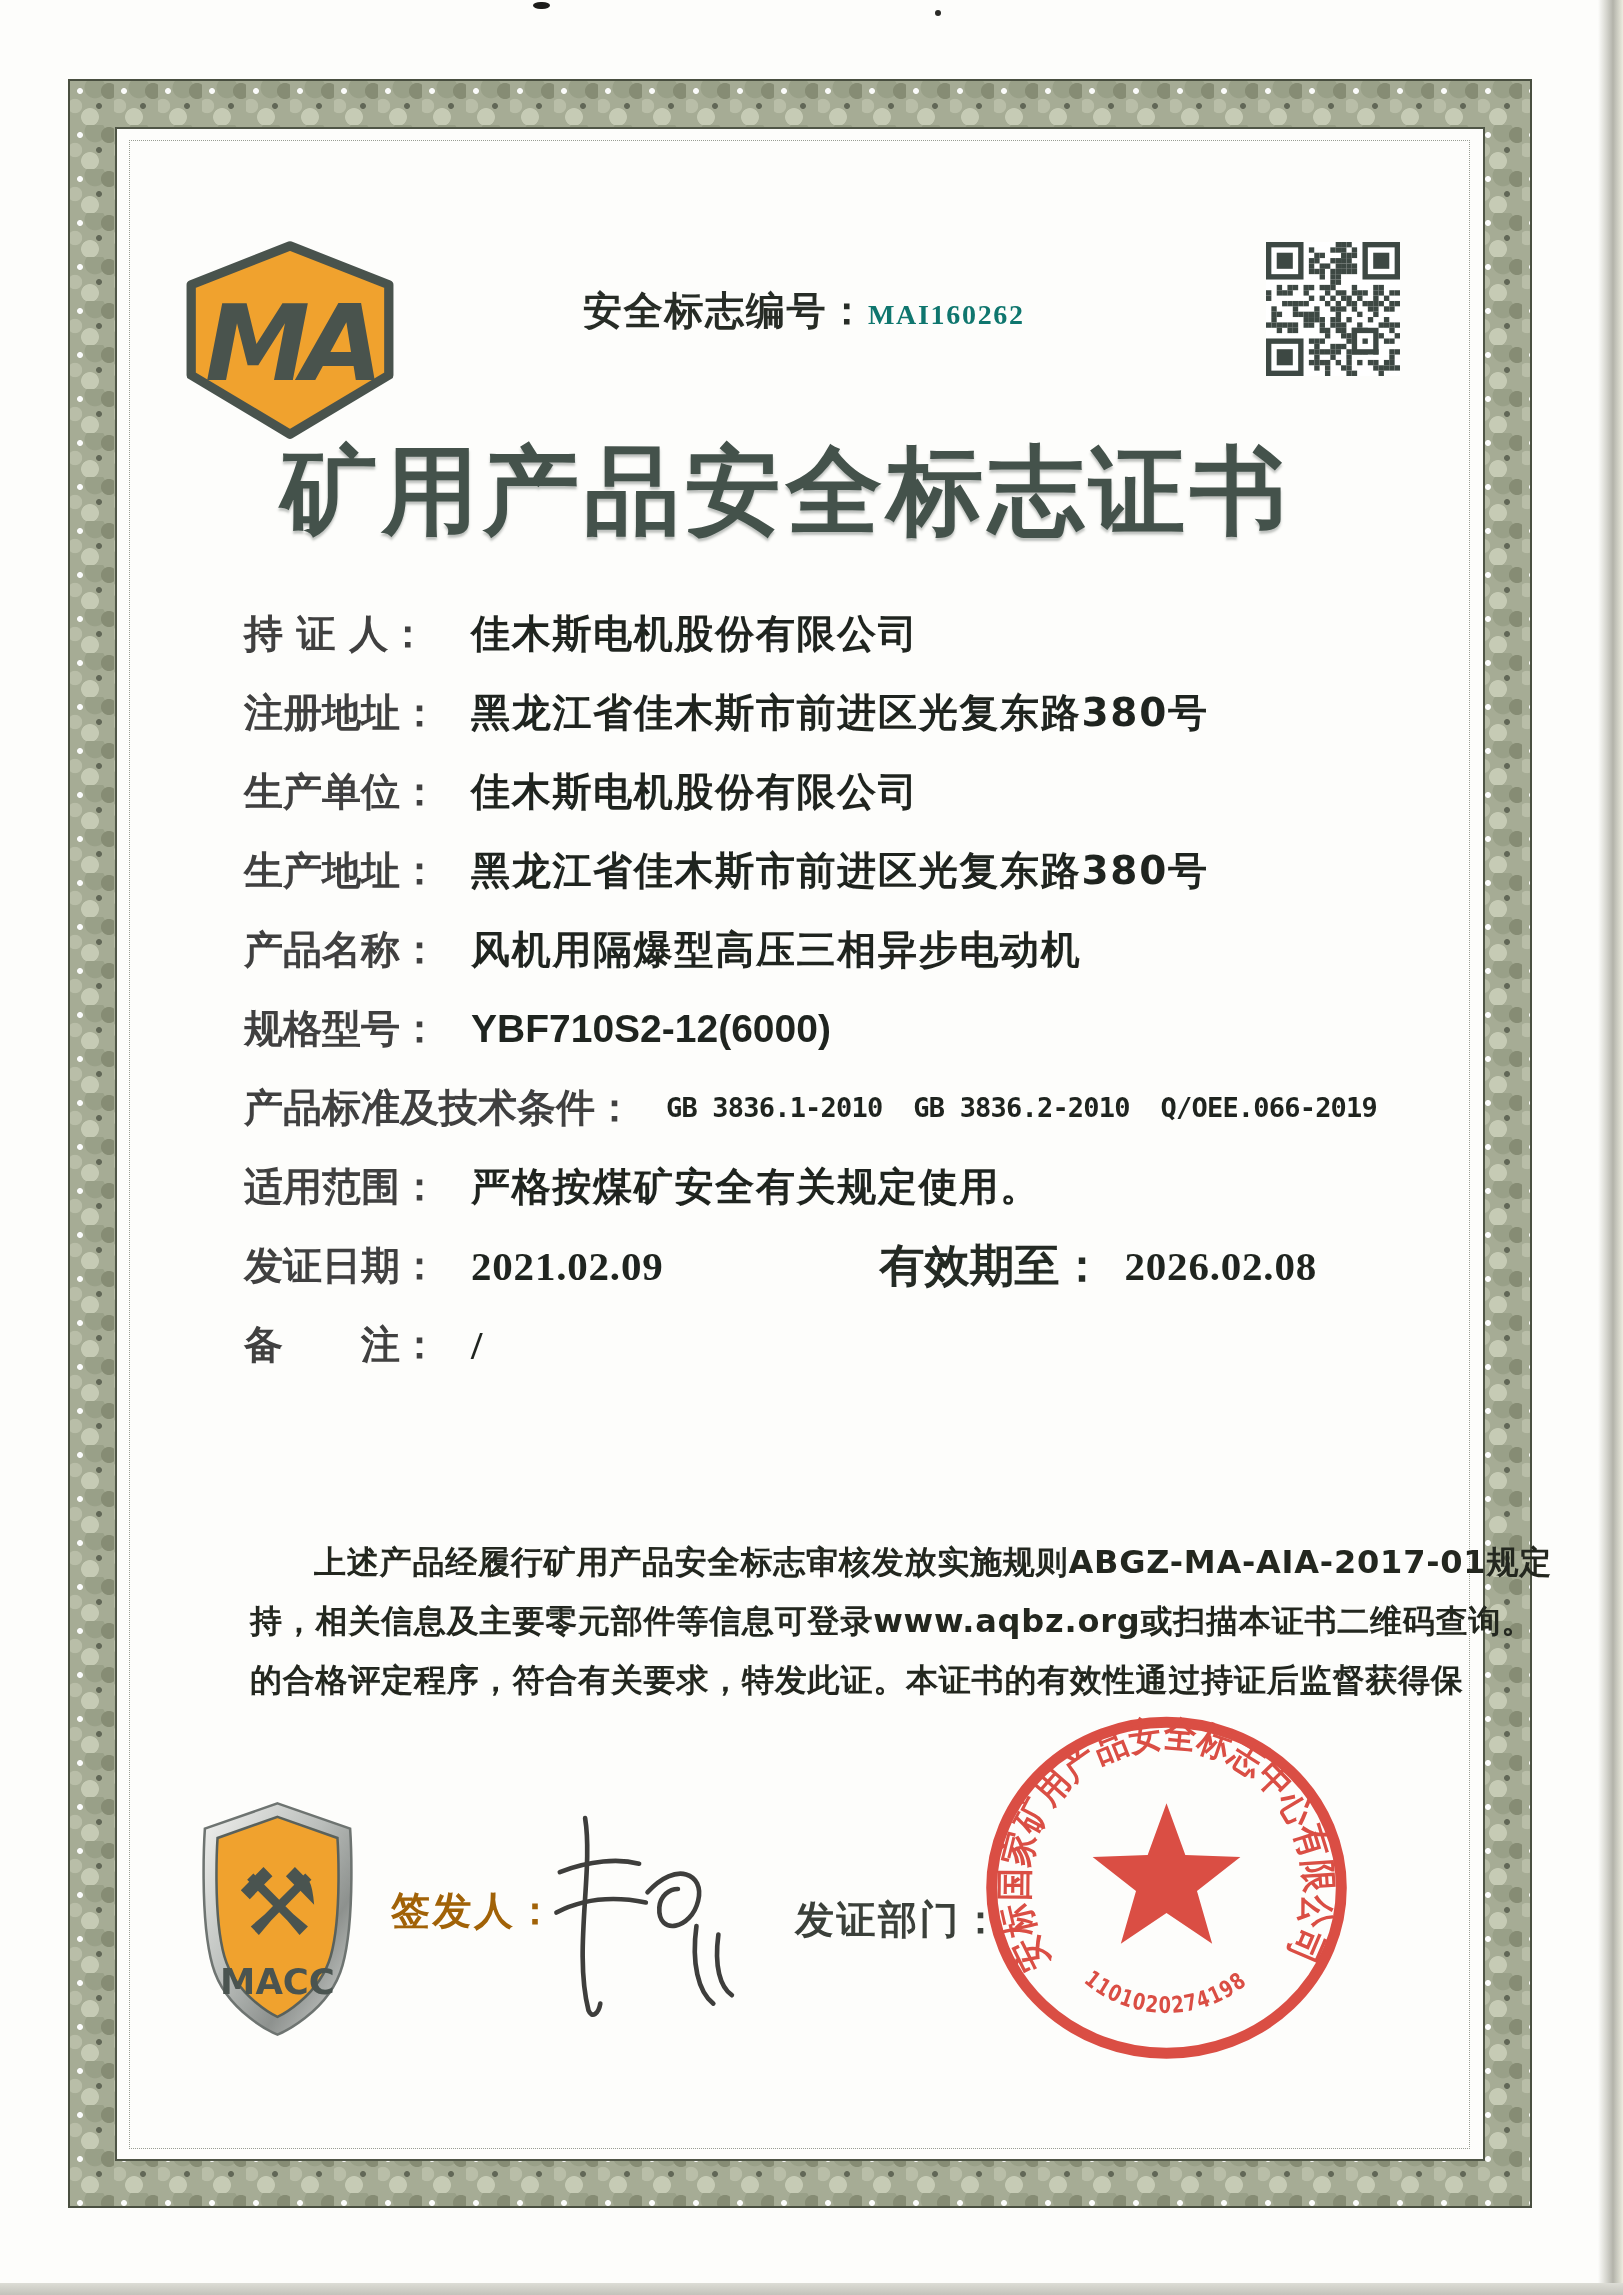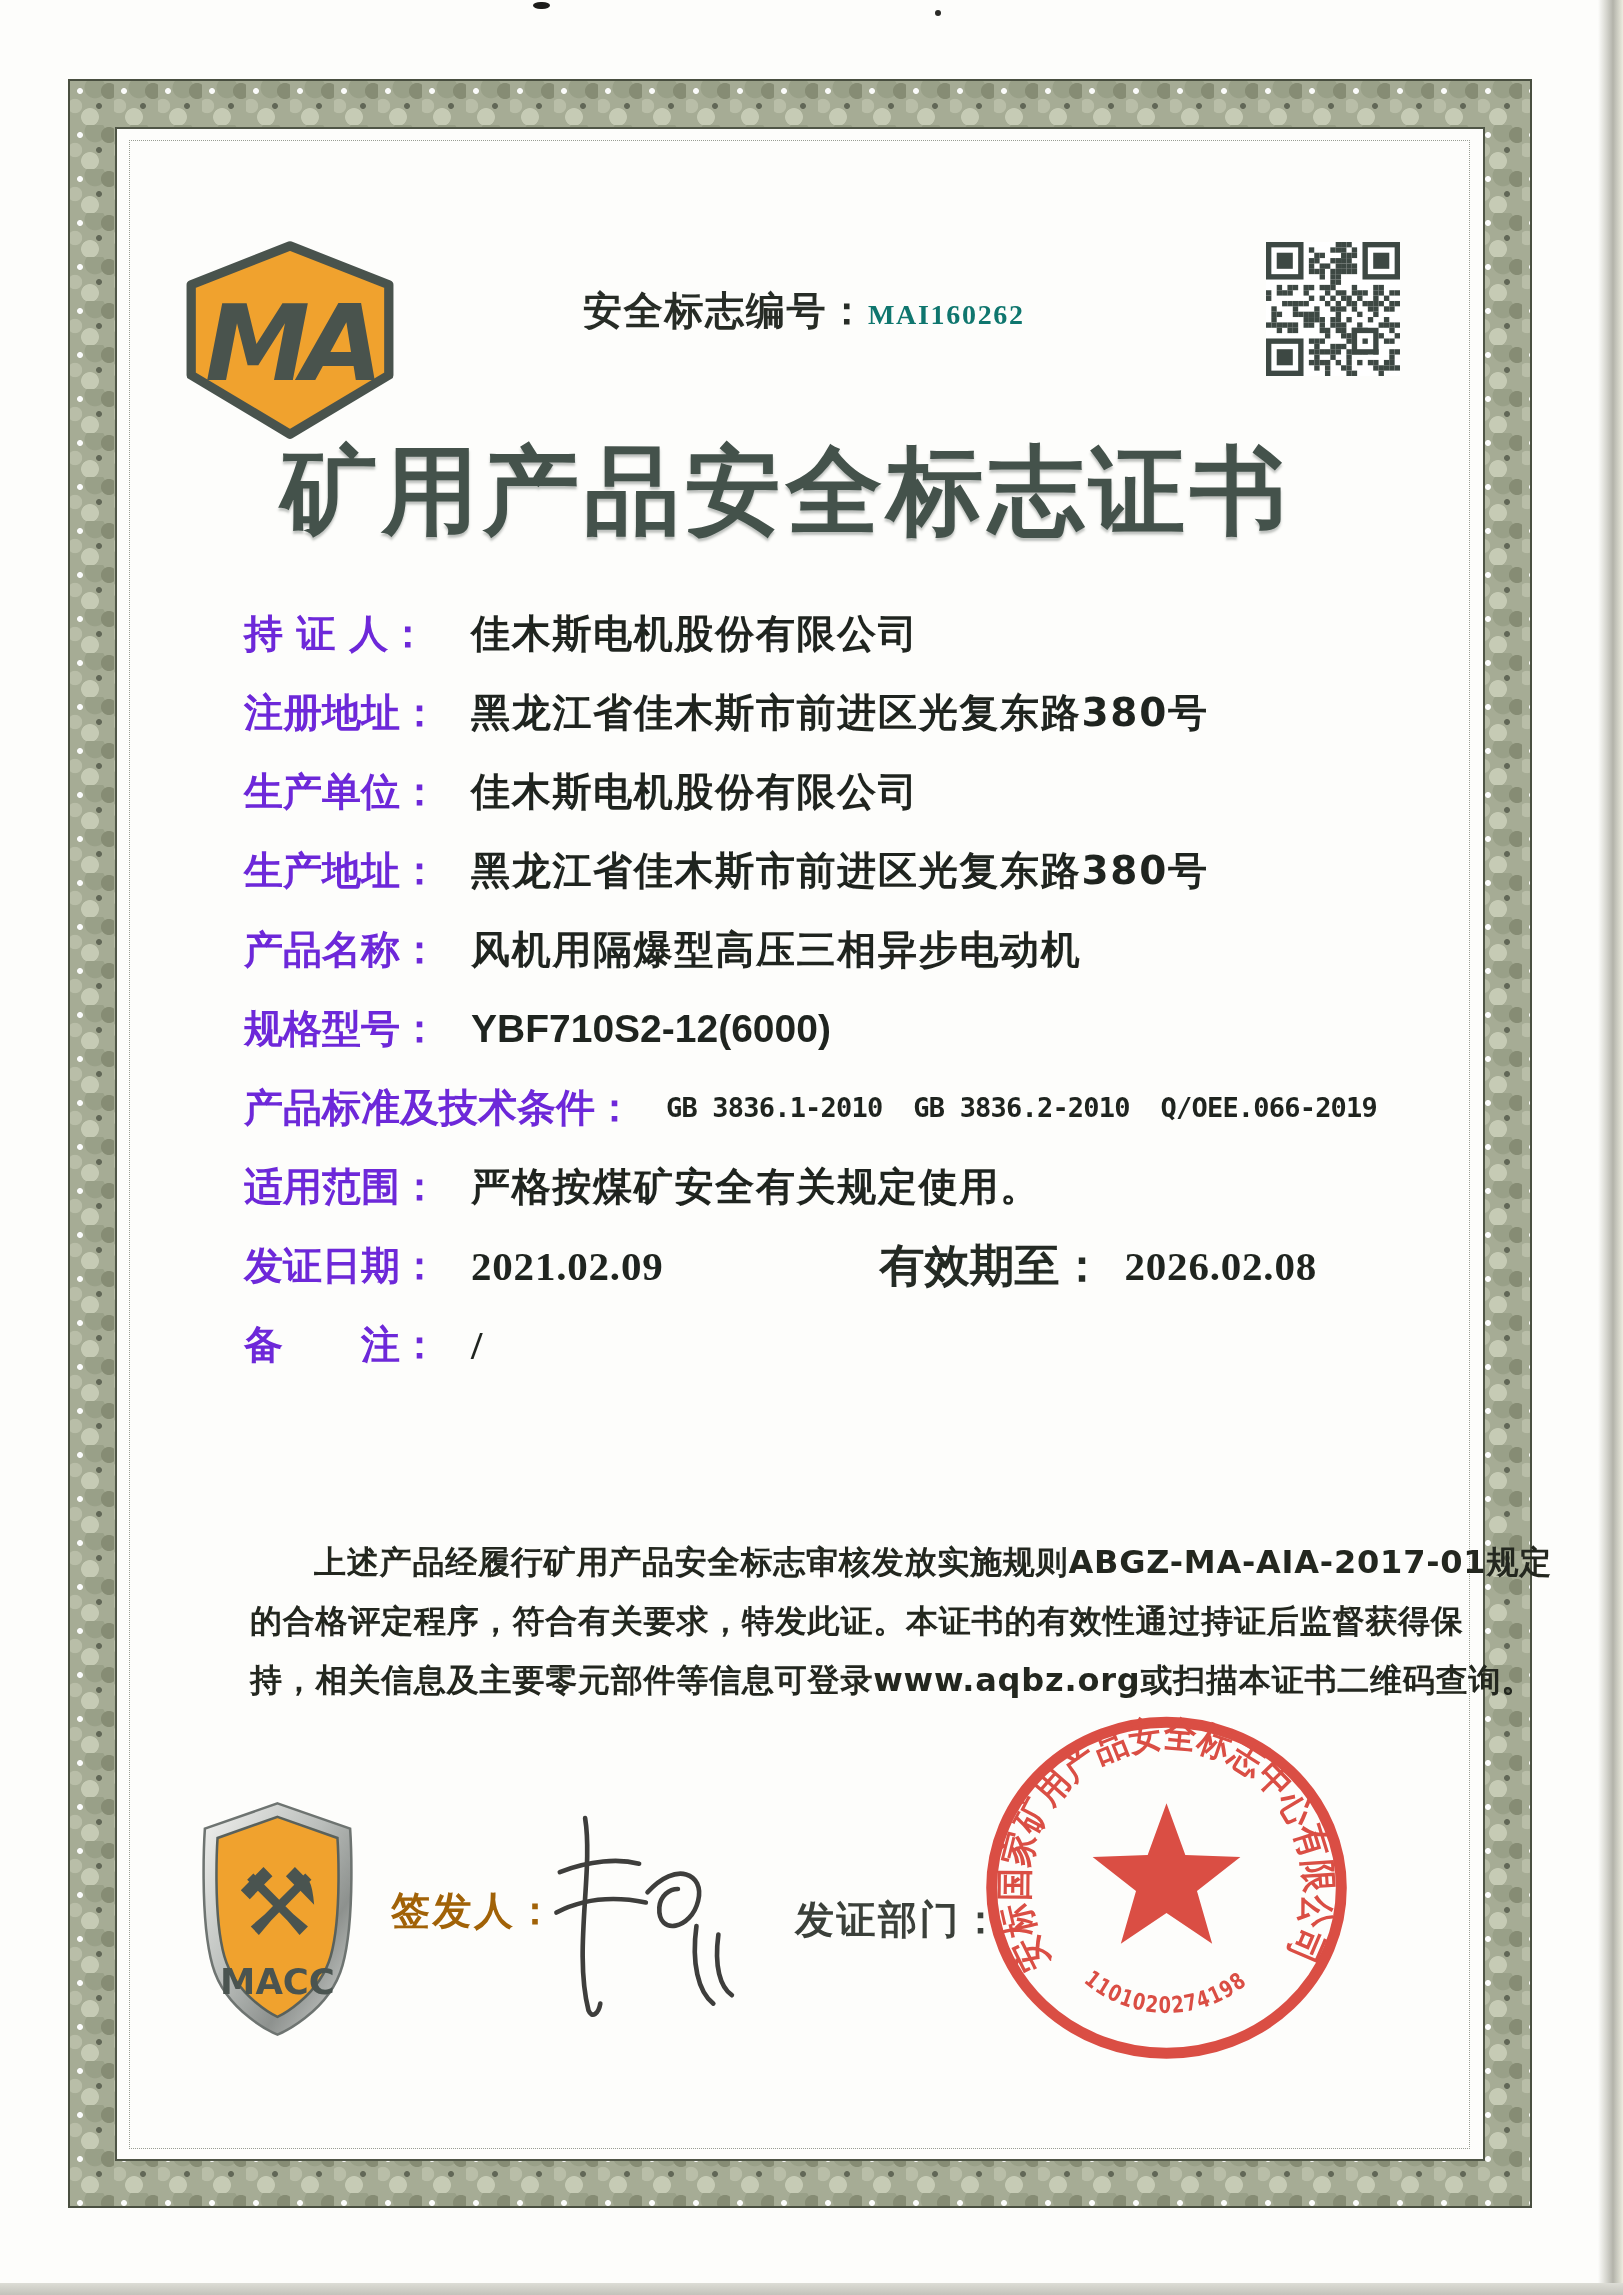--- a/index.html
+++ b/index.html
@@ -30,21 +30,21 @@
   .cert-no-value{font-family:"Liberation Serif",serif;font-size:28px;font-weight:700;color:#0f766e;letter-spacing:1.7px;}
   .qr{position:absolute;left:1266px;top:242px;width:134px;height:134px;}
 
   .title{position:absolute;left:0;right:51px;top:428px;margin:0;text-align:center;
     font-size:96px;font-weight:900;color:#44524b;letter-spacing:5px;
     text-shadow:0 3.4px 2.5px rgba(43,52,47,.30);}
 
   
   .fields{position:absolute;left:244px;top:594px;width:1234px;}
   .row{height:79px;display:flex;align-items:center;}
-  .flabel{flex:none;width:227px;font-size:39px;font-weight:700;color:#6d28d9;white-space:pre;}
+  .flabel{flex:none;width:227px;font-size:39px;font-weight:700;color:#404040;white-space:pre;}
   .fvalue{font-size:39px;font-weight:600;color:#1f241f;letter-spacing:1.7px;white-space:pre;}
   .row.long .flabel{width:auto;margin-right:32px;}
   .v-codes{font-family:"DejaVu Sans Mono",monospace;font-size:27px;font-weight:700;letter-spacing:-0.8px;}
   .v-serif{font-family:"Liberation Serif",serif;font-size:41px;font-weight:600;letter-spacing:0.8px;}
   .v-model{font-family:"Liberation Sans",sans-serif;font-size:39px;font-weight:700;letter-spacing:0;}
   .v-slash{font-family:"Liberation Serif",serif;font-size:41px;font-weight:600;}
   .flabel2{flex:none;margin-left:216px;font-size:45px;font-weight:700;color:#242a24;white-space:pre;}
   .fvalue2{margin-left:20px;font-family:"Liberation Serif",serif;font-size:41px;font-weight:600;color:#1f241f;letter-spacing:0.8px;}
 
   
@@ -352,22 +352,22 @@
       <span class="fvalue2">2026.02.08</span>
     </div>
     <div class="row">
       <span class="flabel">备　　注：</span>
       <span class="fvalue v-slash">/</span>
     </div>
   </div>
 
   <div class="notice">
     <div class="notice-line indent">上述产品经履行矿用产品安全标志审核发放实施规则ABGZ-MA-AIA-2017-01规定</div>
+    <div class="notice-line">持，相关信息及主要零元部件等信息可登录www.aqbz.org或扫描本证书二维码查询。</div>
     <div class="notice-line">的合格评定程序，符合有关要求，特发此证。本证书的有效性通过持证后监督获得保</div>
-    <div class="notice-line">持，相关信息及主要零元部件等信息可登录www.aqbz.org或扫描本证书二维码查询。</div>
   </div>
 
   <svg class="macc" viewBox="0 0 212 286">
     <defs>
       <linearGradient id="silver" x1="0" y1="0" x2="1" y2="1">
         <stop offset="0" stop-color="#f2f2f0"></stop>
           <stop offset="0.45" stop-color="#b9bdba"></stop>
         <stop offset="0.7" stop-color="#8d918e"></stop>
           <stop offset="1" stop-color="#d9dbd8"></stop>
       </linearGradient>

